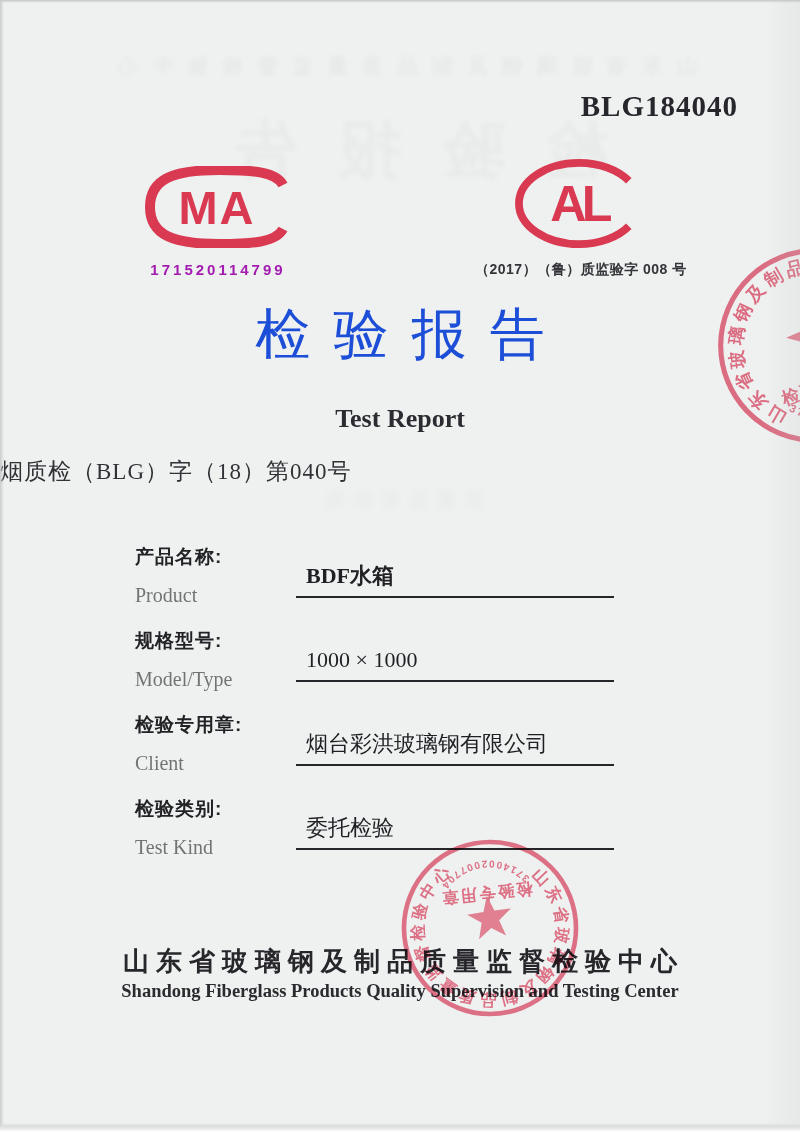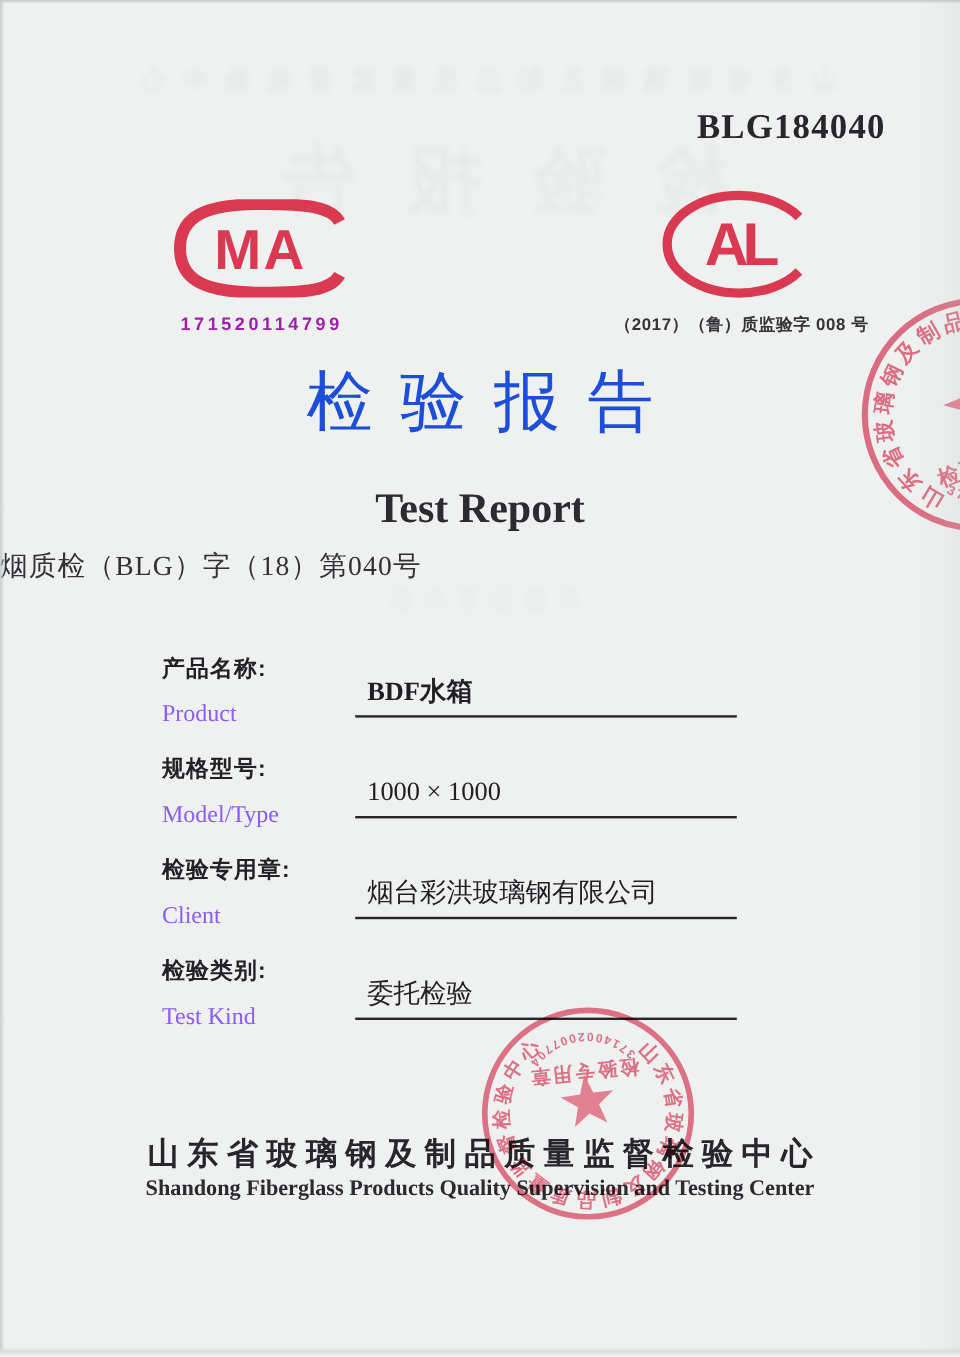--- a/index.html
+++ b/index.html
@@ -29,53 +29,53 @@
   .bleed-mid   { top:486px; font-size:20px; letter-spacing:8px; opacity:.10; filter:blur(3px); }
 
   .report-number {
     position:absolute; top:90px; right:62px;
     font-family:"Liberation Serif", serif; font-weight:bold;
     font-size:29px; letter-spacing:1px; color:#26262c;
   }
 
   
   .cma-block { position:absolute; left:140px; top:166px; width:156px; text-align:center; }
-  .cal-block { position:absolute; left:512px; top:158px; width:208px; text-align:center; }
+  .cal-block { position:absolute; left:475px; top:158px; width:208px; text-align:center; }
   .mark-code {
     margin-top:9px; font-size:15px; font-weight:bold;
     letter-spacing:3px; color:#a21caf;
   }
   .cal-caption {
     margin-top:7px; font-size:14px; font-weight:bold;
     letter-spacing:.5px; color:#333338; white-space:nowrap;
   }
 
   .title-cn {
     position:absolute; top:298px; left:0; width:100%;
     text-align:center; font-size:55px; font-weight:normal;
     letter-spacing:.42em; padding-left:.42em; color:#1d4ed8;
   }
   .title-en {
     position:absolute; top:404px; left:0; width:100%; text-align:center;
     font-family:"Liberation Serif", serif; font-weight:bold;
-    font-size:35px; color:#2b2b31;
+    font-size:26px; color:#2b2b31;
   }
   .doc-number {
     position:absolute; top:456px; left:0; width:100%; text-align:left;
     font-family:"Liberation Serif", serif; font-size:23px;
     letter-spacing:1px; color:#313136;
   }
 
   
   .fields { position:absolute; left:135px; top:0; width:530px; }
   .f-row  { position:absolute; left:0; width:530px; height:82px; }
   .f-row1 { top:544px; } .f-row2 { top:628px; } .f-row3 { top:712px; } .f-row4 { top:796px; }
   .label-cn { font-size:19px; font-weight:bold; color:#222226; letter-spacing:1px; }
   .label-en { margin-top:14px; font-family:"Liberation Serif", serif;
-              font-size:20px; color:#8b5cf6; }
+              font-size:20px; color:#737373; }
   .f-value  { position:absolute; left:161px; top:16px; width:318px;
               border-bottom:2.5px solid #26262a; }
   .f-value .val { padding:0 10px 4px 10px; font-size:22px; line-height:32px;
                   color:#1f1f24; white-space:nowrap; }
   .val-bold  { font-weight:bold; font-family:"Liberation Serif", serif; }
   .val-serif { font-family:"Liberation Serif", serif; }
 
   .footer-cn {
     position:absolute; top:944px; left:0; width:100%; text-align:center;
     font-size:26px; font-weight:bold; letter-spacing:7px; padding-left:7px;

